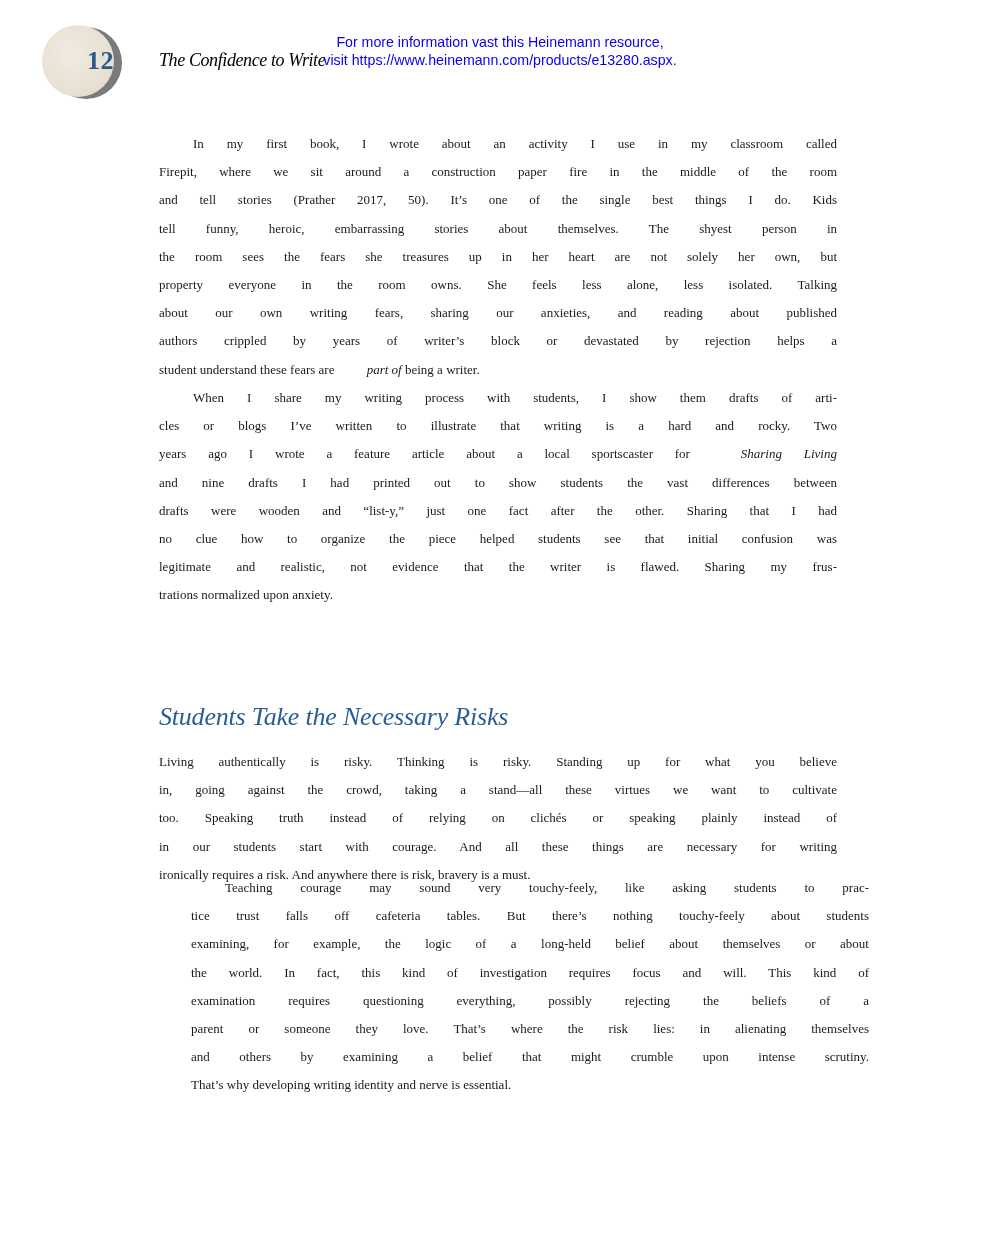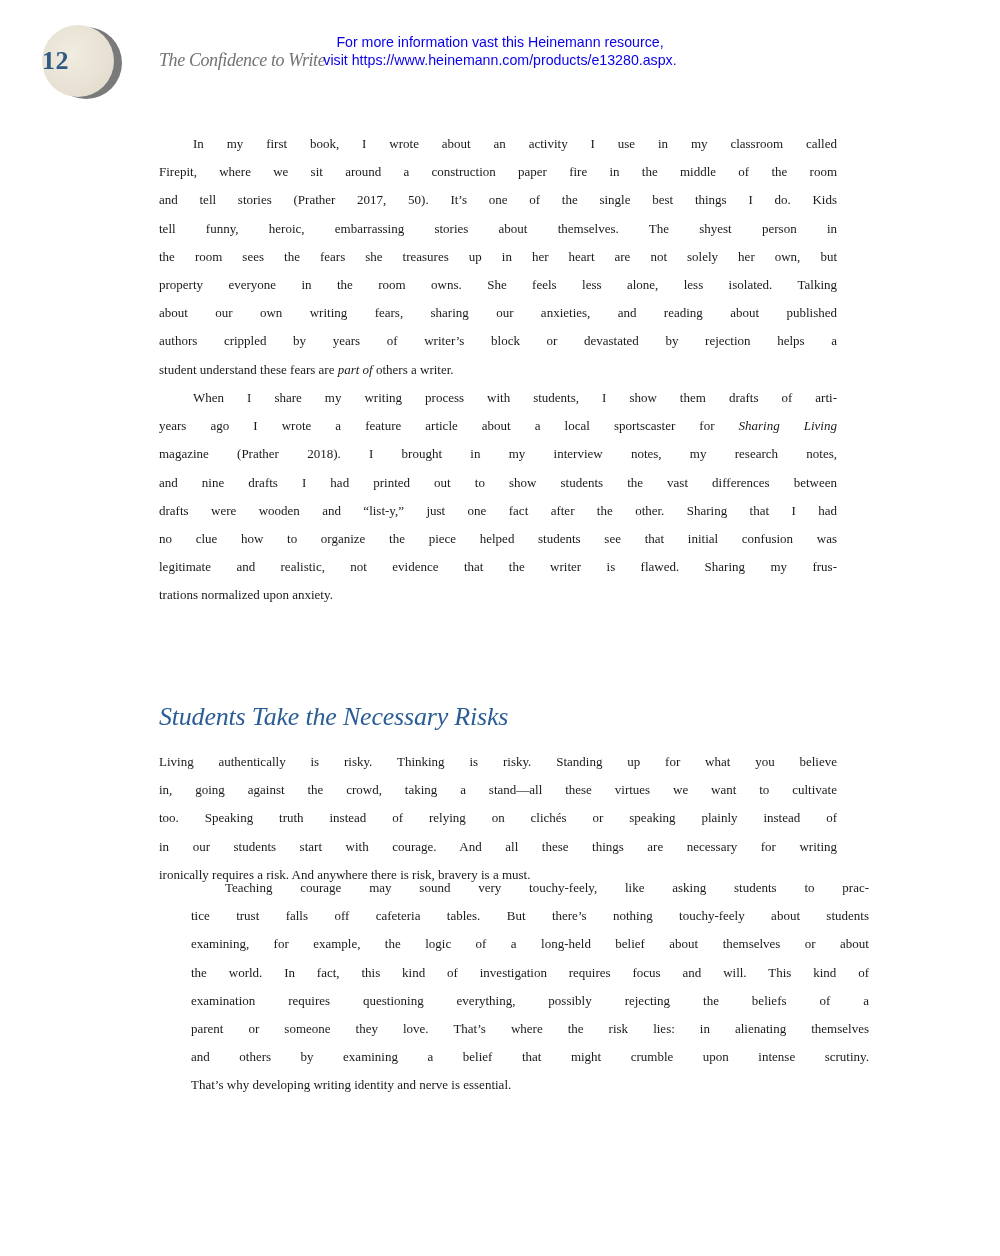--- a/index.html
+++ b/index.html
@@ -1,28 +1,28 @@
 <!DOCTYPE html>
 <html><head>
 <meta charset="utf-8">
 <style>
   html, body { margin: 0; padding: 0; background: #ffffff; }
   body { width: 1000px; height: 1256px; position: relative; overflow: hidden; font-family: "Liberation Serif", "DejaVu Serif", serif; color: #1a1a1a; }
   .page-badge { position: absolute; left: 42px; top: 25px; width: 78px; height: 74px; }
   .badge-shadow { position: absolute; left: 8px; top: 2px; width: 72px; height: 72px; border-radius: 50%; background: #7a7a7a; }
-  .badge-disc { position: absolute; left: 0; top: 0; width: 72px; height: 72px; border-radius: 50%; background: radial-gradient(circle at 40% 40%, #f1ece1 0%, #e6dfd1 70%, #dcd4c4 100%); display: flex; align-items: center; justify-content: flex-start; }
+  .badge-disc { position: absolute; left: 0; top: 0; width: 72px; height: 72px; border-radius: 50%; background: radial-gradient(circle at 40% 40%, #f1ece1 0%, #e6dfd1 70%, #dcd4c4 100%); display: flex; align-items: center; justify-content: flex-end; }
   .badge-num { font-family: "Liberation Serif", serif; font-weight: bold; font-size: 26px; color: #2f5a84; letter-spacing: 0.5px; }
-  .running-head { position: absolute; left: 159px; top: 50px; font-family: "Liberation Serif", serif; font-style: italic; font-size: 18px; color: #737373; letter-spacing: -0.4px; text-align: center; }
+  .running-head { position: absolute; left: 159px; top: 50px; font-family: "Liberation Serif", serif; font-style: italic; font-size: 18px; color: #000000; letter-spacing: -0.4px; text-align: center; }
   .notice { position: absolute; left: 300px; top: 33px; width: 400px; text-align: center; font-family: "Liberation Sans", sans-serif; font-size: 14.2px; line-height: 18px; color: #0a00e8; }
   .text-block { position: absolute; left: 159px; width: 678px; font-size: 13px; }
   .line { height: 28.2px; line-height: 28.2px; text-align: justify; text-align-last: justify; white-space: nowrap; overflow: visible; }
   .line.last { text-align-last: left; }
   .line.indent { text-indent: 34px; }
   .heading { position: absolute; left: 159px; top: 702px; font-family: "Liberation Serif", serif; font-style: italic; font-size: 26px; color: #2b5d95; letter-spacing: -0.2px; }
-  i { font-style: italic; }
+  i { font-style: italic; margin-left: 29px; }
 </style>
 </head>
 <body>
 
 <div class="page-badge">
   <div class="badge-shadow"></div>
   <div class="badge-disc">
     <span class="badge-num">12</span>
   </div>
 </div>
@@ -36,27 +36,27 @@
 
 <div class="text-block" style="top:130px;">
   <div class="line indent">In my first book, I wrote about an activity I use in my classroom called</div>
   <div class="line">Firepit, where we sit around a construction paper fire in the middle of the room</div>
   <div class="line">and tell stories (Prather 2017, 50). It’s one of the single best things I do. Kids</div>
   <div class="line">tell funny, heroic, embarrassing stories about themselves. The shyest person in</div>
   <div class="line">the room sees the fears she treasures up in her heart are not solely her own, but</div>
   <div class="line">property everyone in the room owns. She feels less alone, less isolated. Talking</div>
   <div class="line">about our own writing fears, sharing our anxieties, and reading about published</div>
   <div class="line">authors crippled by years of writer’s block or devastated by rejection helps a</div>
-  <div class="line last"><span>student understand these fears are </span><i>part of</i><span> others a writer.</span></div>
+  <div class="line last"><span>student understand these fears are </span><i>part of</i><span> being a writer.</span></div>
 </div>
 
 <div class="text-block" style="top:384px;">
   <div class="line indent">When I share my writing process with students, I show them drafts of arti-</div>
+  <div class="line">cles or blogs I’ve written to illustrate that writing is a hard and rocky. Two</div>
   <div class="line"><span>years ago I wrote a feature article about a local sportscaster for </span><i>Sharing Living</i></div>
-  <div class="line">magazine (Prather 2018). I brought in my interview notes, my research notes,</div>
   <div class="line">and nine drafts I had printed out to show students the vast differences between</div>
   <div class="line">drafts were wooden and “list-y,” just one fact after the other. Sharing that I had</div>
   <div class="line">no clue how to organize the piece helped students see that initial confusion was</div>
   <div class="line">legitimate and realistic, not evidence that the writer is flawed. Sharing my frus-</div>
   <div class="line last">trations normalized upon anxiety.</div>
 </div>
 
 <div class="heading">Students Take the Necessary Risks</div>
 
 <div class="text-block" style="top:748px;">

